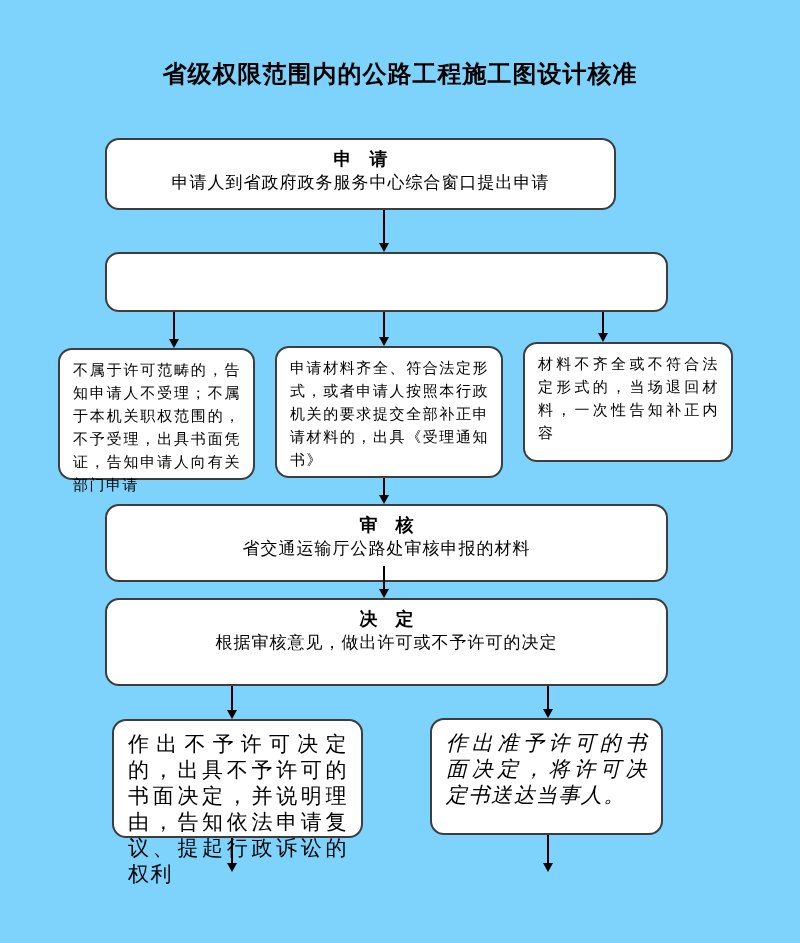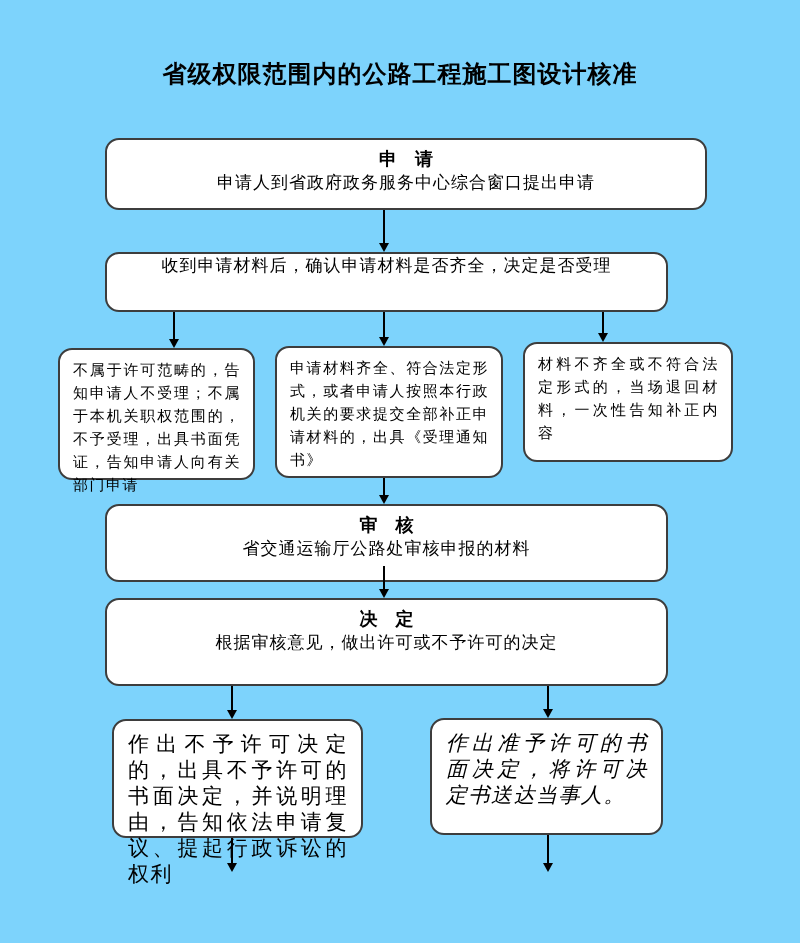--- a/index.html
+++ b/index.html
@@ -82,32 +82,31 @@
     border-top:9px solid #000;
   }
 </style>
 </head>
 <body>
 
 <div class="canvas">
 
   <div class="title">省级权限范围内的公路工程施工图设计核准</div>
 
-  <div class="fbox" style="left:105px; top:138px; width:602px; height:72px;">
+  <div class="fbox" style="left:105px; top:138px; width:511px; height:72px;">
     <div class="hd">申　请</div>
     <div class="bd">申请人到省政府政务服务中心综合窗口提出申请</div>
   </div>
 
   <div class="arrow" style="left:378px; top:210px; height:42px;">
       <i class="shaft"></i>
       <i class="head"></i>
     </div>
 
   <div class="fbox" style="left:105px; top:252px; width:563px; height:60px;">
-    <div class="bd">收到申请材料后，确认申请材料是否齐全，决定是否受理</div>
   </div>
 
   <div class="arrow" style="left:168px; top:312px; height:36px;">
       <i class="shaft"></i>
       <i class="head"></i>
     </div>
   <div class="arrow" style="left:378px; top:312px; height:34px;">
       <i class="shaft"></i>
       <i class="head"></i>
     </div>

